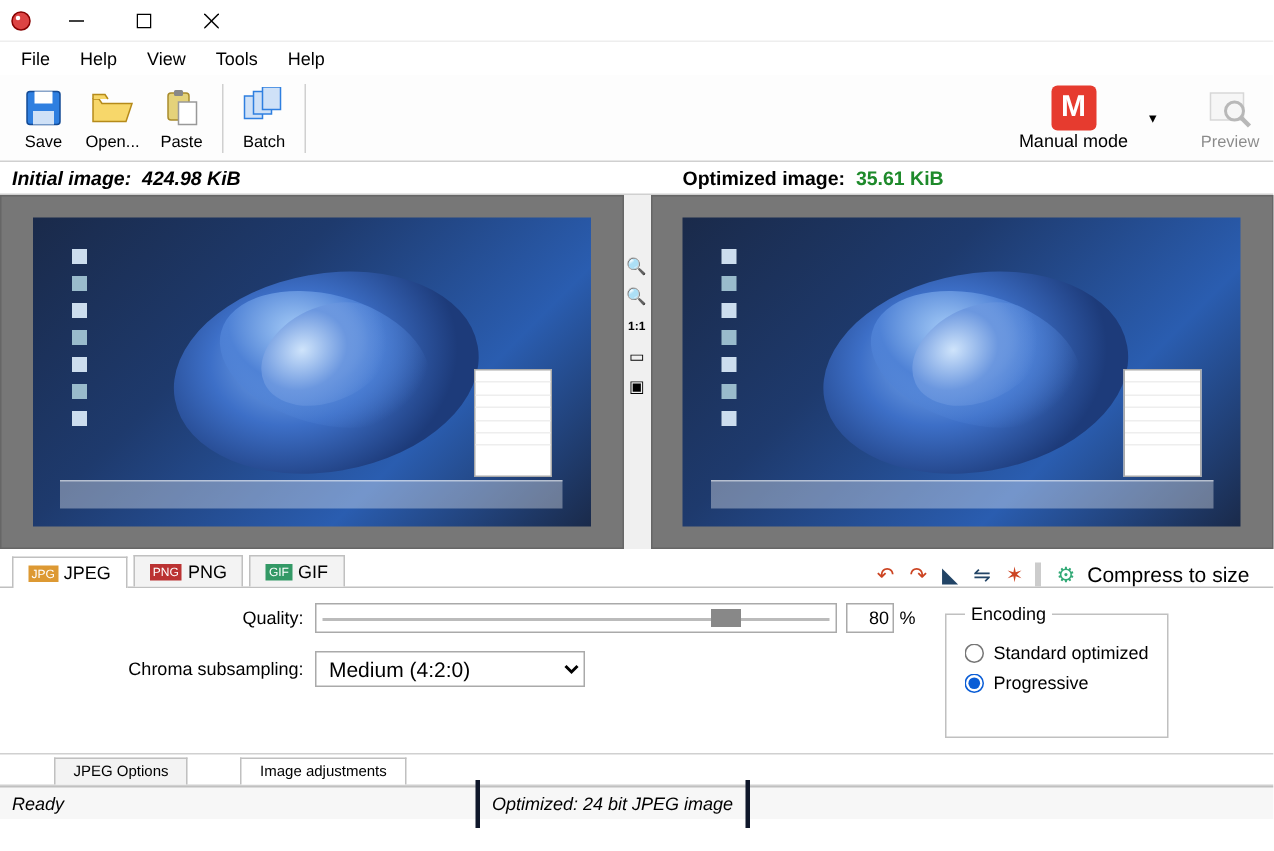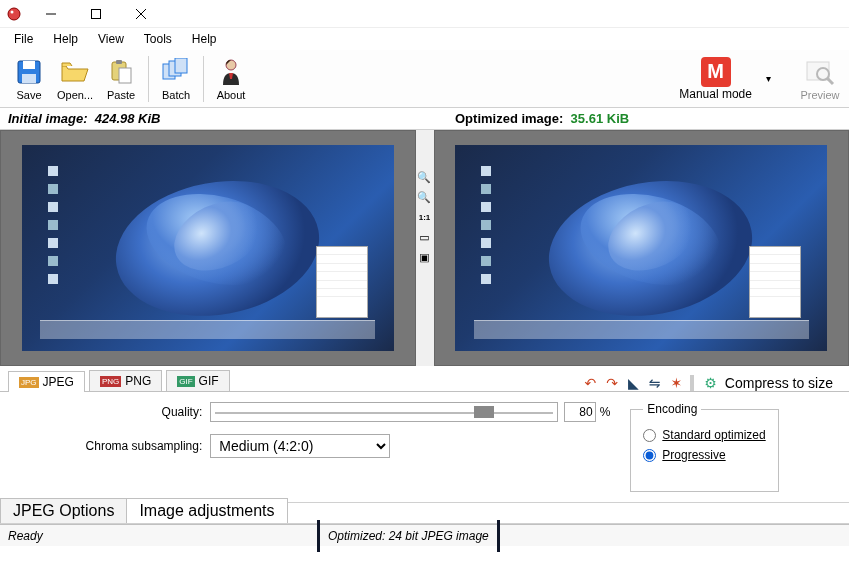--- a/index.html
+++ b/index.html
@@ -57,24 +57,24 @@
 .row { display:flex; align-items:center; margin-bottom:12px; }
 .row label { width: 140px; text-align:right; padding-right:8px; font-size:12px; }
 .slider-wrap { flex:1; height:20px; background:#fff; border:1px solid #aaa; position:relative; }
 .slider-track { position:absolute; left:4px; right:4px; top:50%; height:2px; background:#bbb; }
 .slider-thumb { position:absolute; top:3px; width:20px; height:12px; background:#888; }
 .num-input { width:32px; text-align:right; margin-left:6px; border:1px solid #aaa; padding:2px; font-size:12px; }
 .pct { margin-left:4px; }
 select { width:180px; padding:2px 4px; font-size:14px; border:1px solid #aaa; background:#fff; }
 fieldset { border:1px solid #c0c0c0; padding:6px 12px 10px; }
 fieldset legend { font-size:12px; padding:0 4px; }
-.radio-row { display:flex; align-items:center; gap:6px; margin:6px 0; font-size:12px;text-decoration:underline; }
+.radio-row { display:flex; align-items:center; gap:6px; margin:6px 0; font-size:12px; }
 .radio-row input { accent-color:#0a5dd6; }
 .bottom-tabs { height:22px; display:flex; align-items:flex-end; border-top:1px solid #d0d0d0; border-bottom:1px solid #d0d0d0; }
-.btab { padding:3px 12px; border:1px solid #c0c0c0; border-bottom:none; background:#fff; font-size:16px; cursor:pointer; margin-right:-1px; }
+.btab { padding:3px 12px; border:1px solid #c0c0c0; border-bottom:none; background:#fff; font-size:10px; cursor:pointer; margin-right:-1px;margin-left:36px; }
 .btab:first-child { background:#f3f3f3; }
 .statusbar { height:22px; display:flex; align-items:center; border-top:1px solid #c0c0c0; font-size:12px; background:#f7f7f7; }
 .statusbar .cell { padding:16px 8px; border-right:3px solid #0f172a; height:100%; display:flex; align-items:center;font-style:italic; }
 .statusbar .cell.wide { width: 320px; flex:none; }
 svg { display:block; }
 </style>
 </head>
 <body>
 
 <div class="titlebar">
@@ -147,31 +147,20 @@
     <span class="ic">
       <svg width="30" height="28" viewBox="0 0 30 28">
           <rect x="2" y="6" width="12" height="15" fill="#cfe1f7" stroke="#2f7fe0"></rect>
           <rect x="8" y="3" width="12" height="15" fill="#cfe1f7" stroke="#2f7fe0"></rect>
           <rect x="14" y="0" width="12" height="15" fill="#cfe1f7" stroke="#2f7fe0"></rect>
         </svg>
     </span>
     <span class="lab">Batch</span>
   </div>
   <div class="tool-sep"></div>
-  <div class="tool-btn">
-    <span class="ic">
-      <svg width="26" height="30" viewBox="0 0 26 30">
-          <circle cx="13" cy="8" r="5" fill="#e8c9a6" stroke="#945"></circle>
-          <path d="M13 3 Q8 3 8 8" fill="#3a2718"></path>
-          <path d="M5 28 Q5 16 13 16 Q21 16 21 28 Z" fill="#2b2b2b"></path>
-          <path d="M11 16 L15 16 L14 22 L12 22 Z" fill="#c33"></path>
-        </svg>
-    </span>
-    <span class="lab">About</span>
-  </div>
 
   <div class="spacer"></div>
 
   <div class="mode-group">
     <div class="mode-btn">
       <div class="msquare">M</div>
       <span class="lab">Manual mode</span>
     </div>
     <span class="dropdown-caret">▾</span>
   </div>

